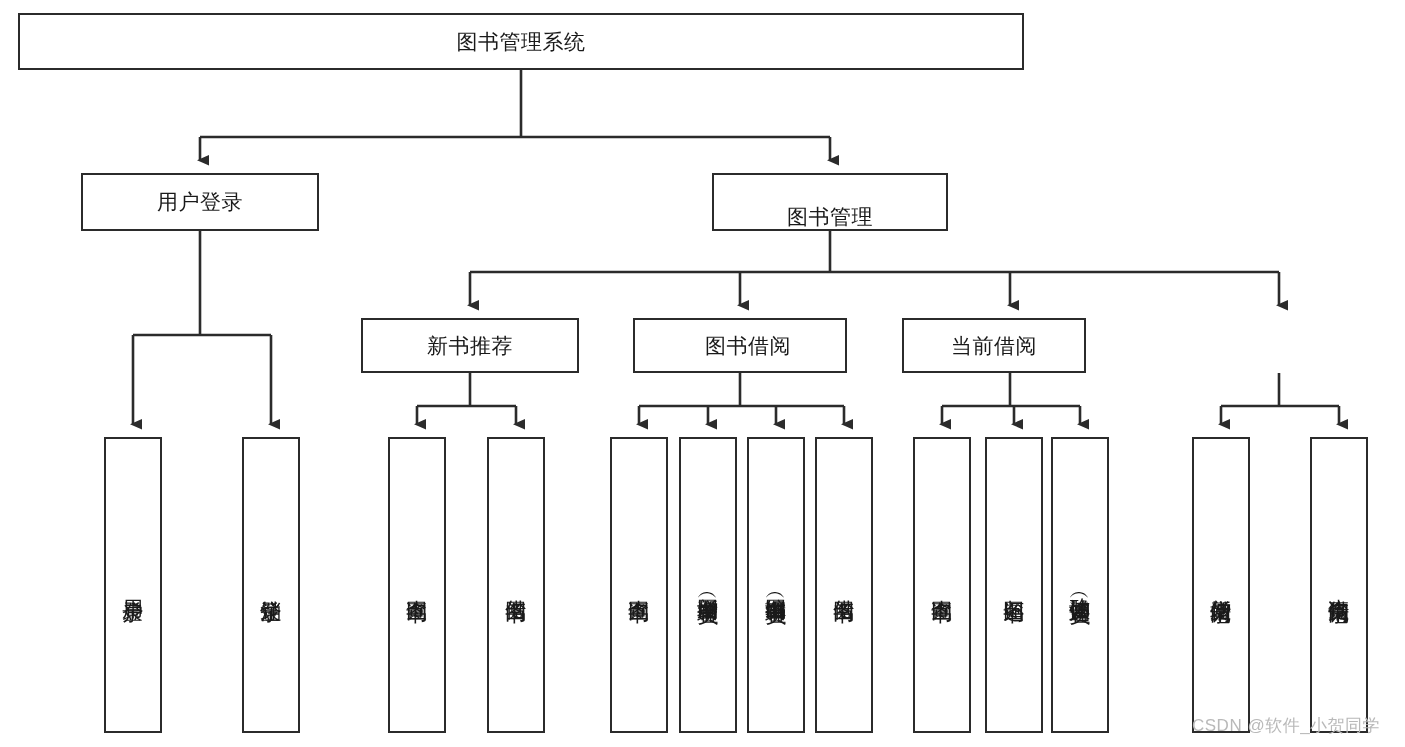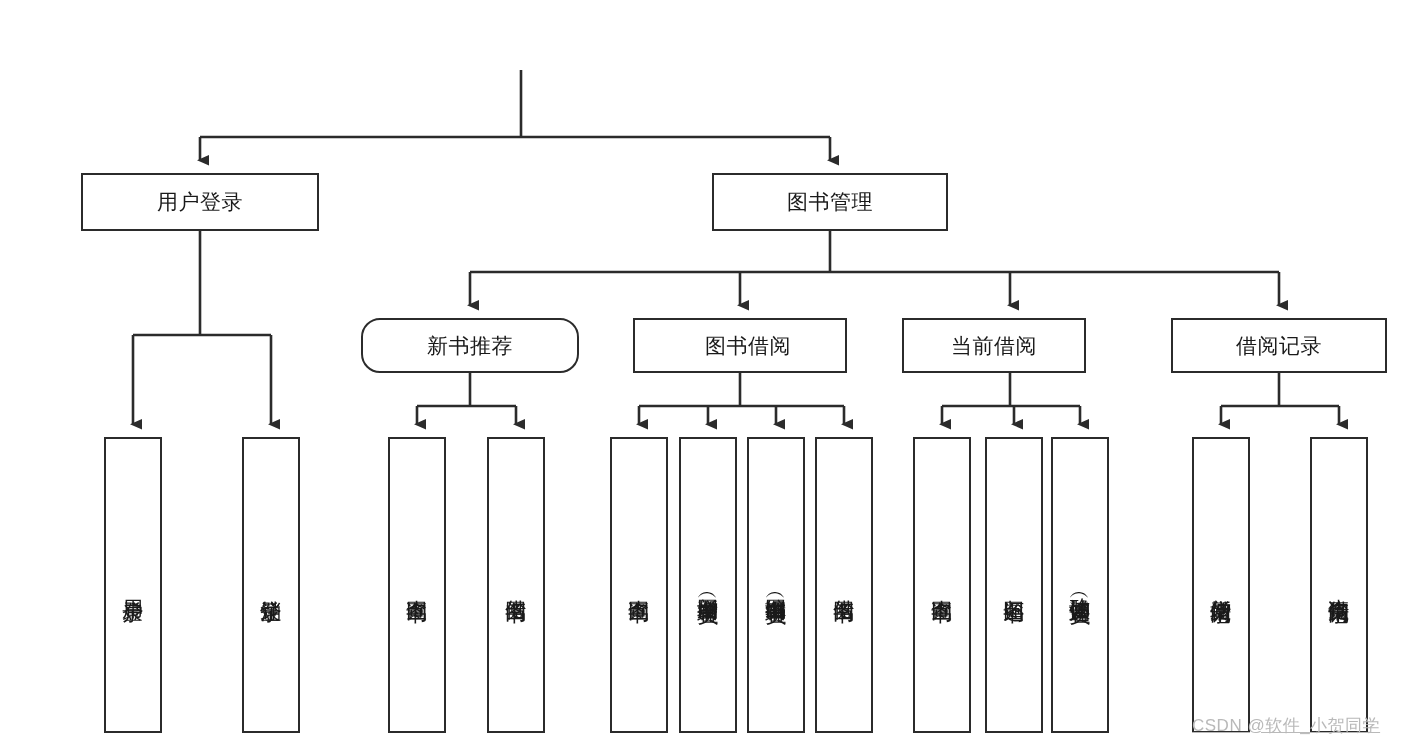--- a/index.html
+++ b/index.html
@@ -48,21 +48,20 @@
     line-height: 1.22;
     letter-spacing: 1px;
     white-space: nowrap;
   }
   .watermark {
     position: absolute;
     font-size: 17px;
     color: #b9b9b9;
     white-space: nowrap;
     letter-spacing: 0.5px;
-    text-decoration: underline;
   }
 </style>
 </head>
 <body>
 
 <div id="canvas">
 
   <svg id="wires" viewBox="0 0 1405 747" xmlns="http://www.w3.org/2000/svg">
     <defs>
       <marker id="arrow" markerWidth="12" markerHeight="12" refX="5.5" refY="9" orient="auto" markerUnits="userSpaceOnUse">
@@ -99,37 +98,37 @@
         <path d="M942,406 L942,424" marker-end="url(#arrow)"></path>
         <path d="M1014,406 L1014,424" marker-end="url(#arrow)"></path>
         <path d="M1080,406 L1080,424" marker-end="url(#arrow)"></path>
         <path d="M1279,373 L1279,406"></path>
         <path d="M1221,406 L1339,406"></path>
         <path d="M1221,406 L1221,424" marker-end="url(#arrow)"></path>
         <path d="M1339,406 L1339,424" marker-end="url(#arrow)"></path>
       </g>
   </svg>
 
+  <div class="node node-h" style="left: 18px; top: 13px; width: 1006px; height: 57px;">
+      <span class="label">图书管理系统</span>
+    </div>
     <div class="node node-h" style="left: 81px; top: 173px; width: 238px; height: 58px;">
       <span class="label">用户登录</span>
     </div>
-    <div class="node node-h" style="left: 712px; top: 173px; width: 236px; height: 58px;">
+    <div class="node node-h" style="left: 712px; top: 173px; width: 236px; height: 58px; align-items: flex-end;">
       <span class="label">图书管理</span>
     </div>
-    <div class="node node-h" style="left: 361px; top: 318px; width: 218px; height: 55px; border-radius: 19px;">
+    <div class="node node-h" style="left: 361px; top: 318px; width: 218px; height: 55px;">
       <span class="label">新书推荐</span>
     </div>
     <div class="node node-h" style="left: 633px; top: 318px; width: 214px; height: 55px; padding-left: 16px;">
       <span class="label">图书借阅</span>
     </div>
     <div class="node node-h" style="left: 902px; top: 318px; width: 184px; height: 55px;">
       <span class="label">当前借阅</span>
-    </div>
-    <div class="node node-h" style="left: 1171px; top: 318px; width: 216px; height: 55px;">
-      <span class="label">借阅记录</span>
     </div>
     <div class="node node-v" style="left: 104px; top: 437px; width: 58px; height: 296px;">
       <span class="label">用户登录</span>
     </div>
     <div class="node node-v" style="left: 242px; top: 437px; width: 58px; height: 296px;">
       <span class="label">注销登录</span>
     </div>
     <div class="node node-v" style="left: 388px; top: 437px; width: 58px; height: 296px;">
       <span class="label">查询图书</span>
     </div>

